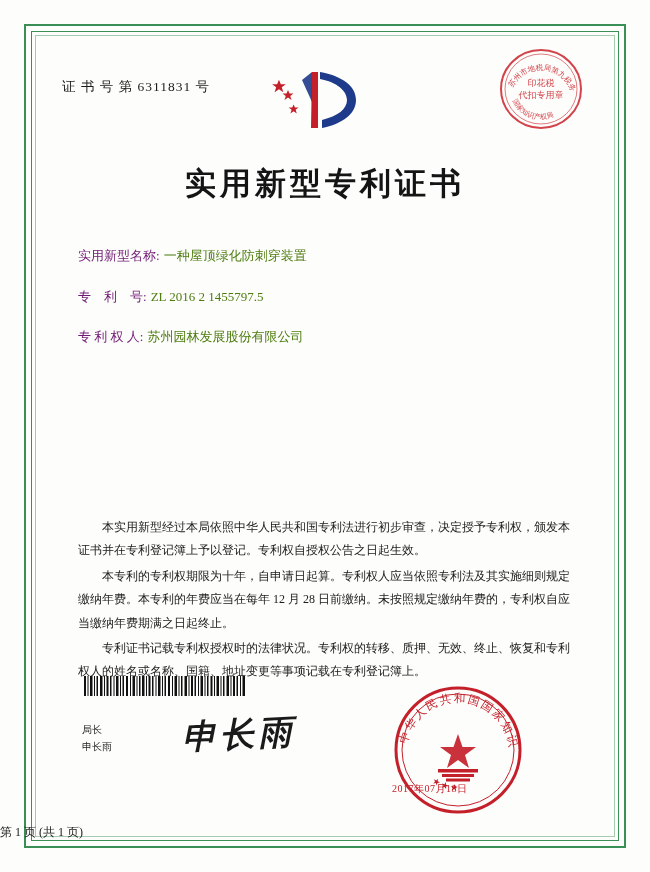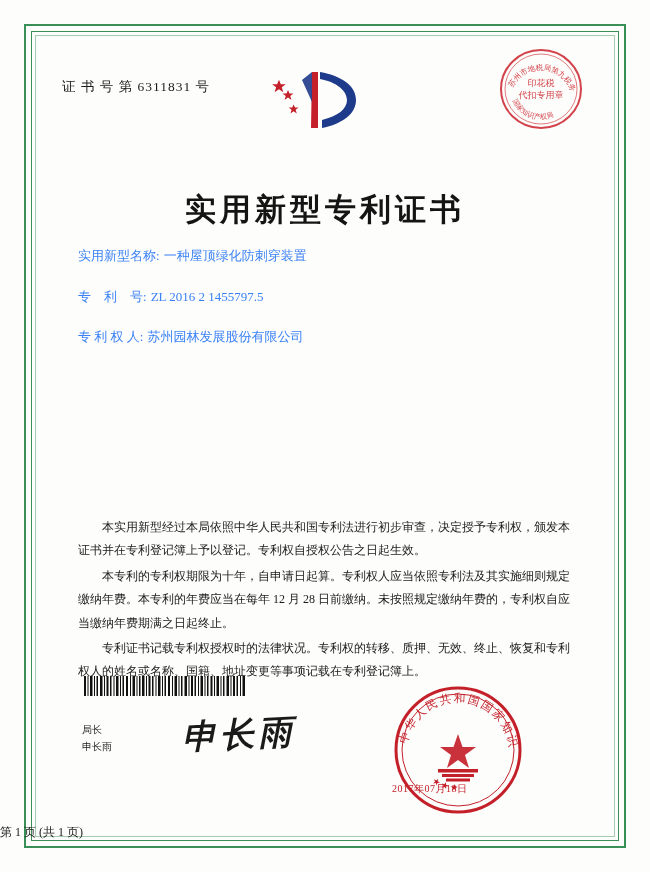--- a/index.html
+++ b/index.html
@@ -78,43 +78,42 @@
     position: absolute;
     left: 0;
     right: 0;
     top: 163px;
     text-align: center;
     font-size: 31px;
     font-weight: bold;
     letter-spacing: 4px;
     color: #141414;
     font-family: "Liberation Serif", "DejaVu Serif", serif;
-    margin-top: 26px;
   }
 
   
   .fields {
     position: absolute;
     left: 78px;
     top: 247px;
     width: 500px;
   }
   .field-row {
     display: flex;
     align-items: flex-start;
     margin-bottom: 22.5px;
     font-size: 13px;
     line-height: 1.4;
     white-space: nowrap;
   }
   .field-label {
-    color: #3b82f6;
+    color: #701a75;
   }
   .field-value {
-    color: #3b82f6;
+    color: #4d7c0f;
     margin-left: 4px;
   }
 
   
   .body-text {
     position: absolute;
     left: 78px;
     top: 516px;
     width: 492px;
     font-size: 12px;

